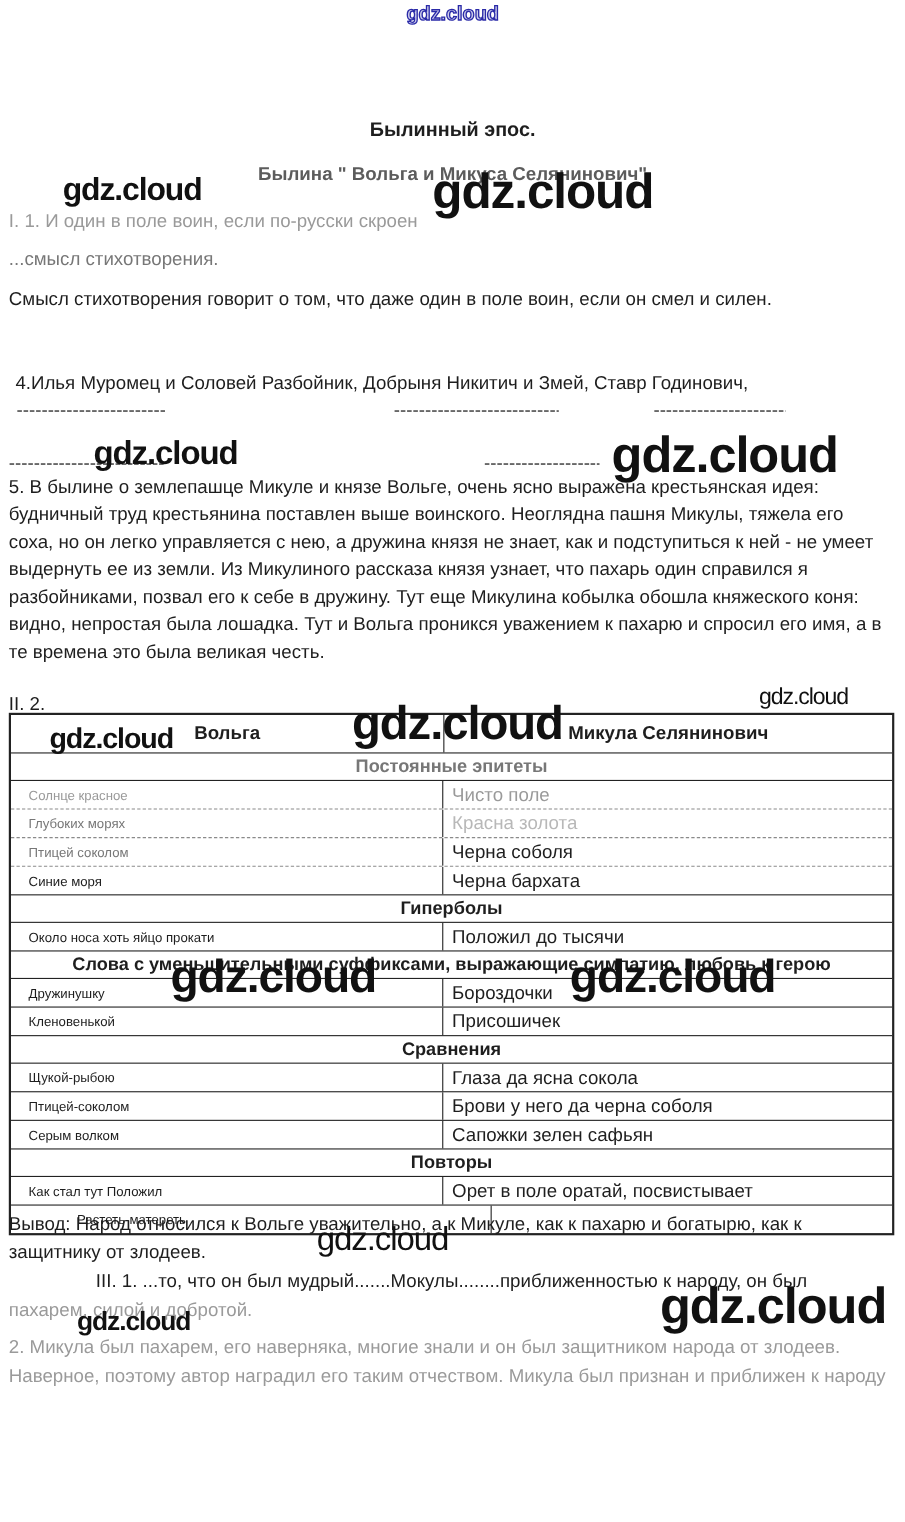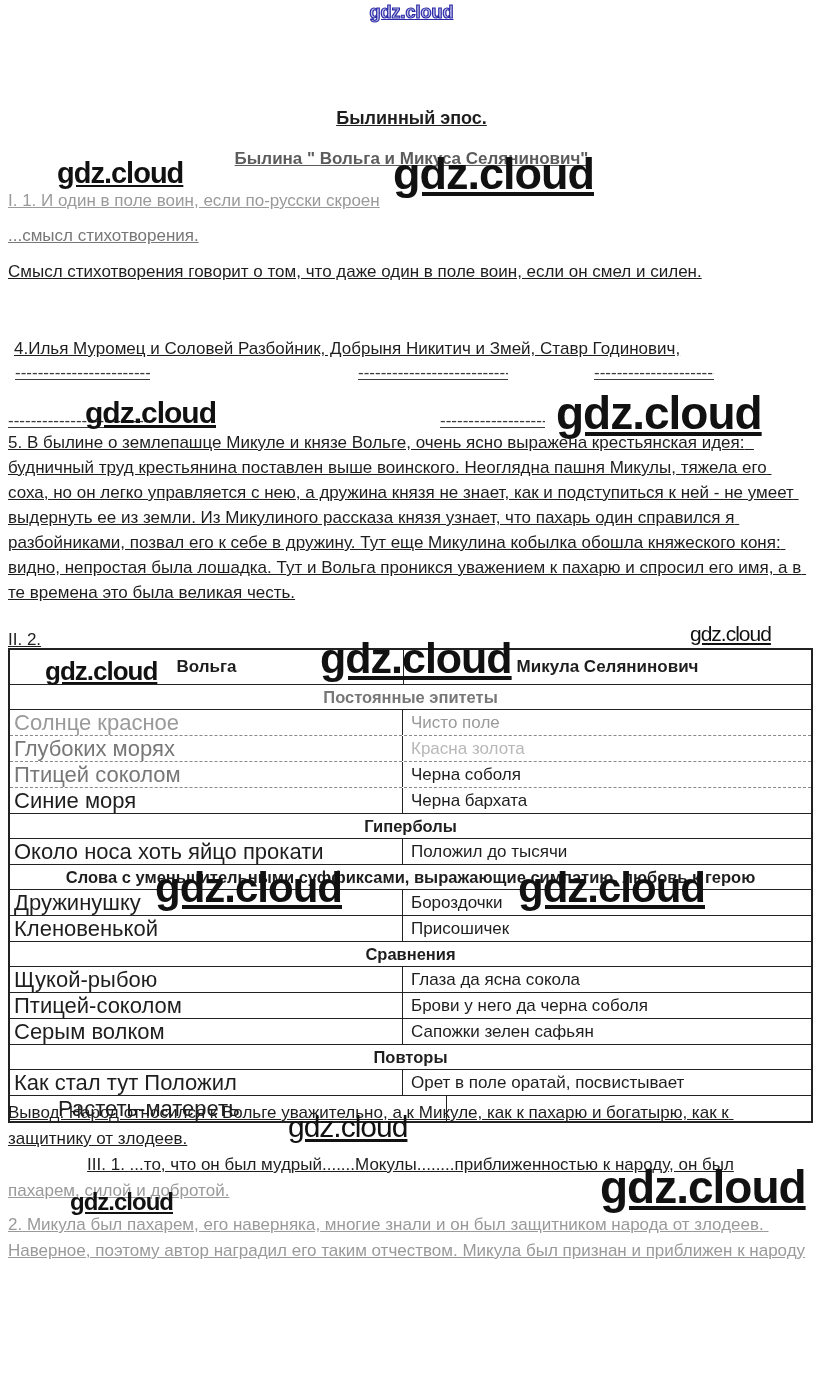--- a/index.html
+++ b/index.html
@@ -1,21 +1,21 @@
 <!DOCTYPE html>
 <html><head>
 <meta charset="utf-8">
 <style>
   html,body{margin:0;padding:0;background:#888;}
   .page{
     position:relative;width:823px;height:1384px;background:#ffffff;
     font-family:"Liberation Sans","DejaVu Sans",sans-serif;
     color:#1e1e1e;overflow:hidden;margin:0 auto;
   }
-  .abs{position:absolute;text-decoration:underline;}
+  .abs{position:absolute;}
   .txt{font-size:17px;line-height:25px;white-space:pre-wrap;}
   .center{width:823px;text-align:center;left:0;}
   .bold{font-weight:bold;}
   .fade1{color:#777;}
   .fade2{color:#9a9a9a;}
   .fade3{color:#b8b8b8;}
   .sub{color:#5c5c5c;}
   
   .wm{font-weight:600;color:#111;white-space:nowrap;z-index:5;letter-spacing:-1px;}
   .wm-blue{
@@ -29,21 +29,21 @@
     position:absolute;left:8px;top:648px;width:805px;
     border:2px solid #222;box-sizing:border-box;background:#fff;
   }
   .t-head{display:flex;height:34px;border-bottom:1.5px solid #222;}
   .t-head .hc{flex:0 0 393px;display:flex;align-items:center;justify-content:center;font-weight:bold;font-size:17px;border-right:1.5px solid #222;text-align:center;}
   .t-head .hc2{flex:1;border-right:none;}
   .t-sec{height:24px;display:flex;align-items:center;justify-content:center;font-weight:bold;font-size:16.5px;border-bottom:1.5px solid #222;}
   .t-row{display:flex;height:25px;border-bottom:1.5px solid #222;}
   .t-row.dashed{border-bottom:1.5px dashed #8a8a8a;}
   .t-row:last-child{border-bottom:none;margin-left:44px;}
-  .t-row .c1{flex:0 0 393px;border-right:1.5px solid #222;display:flex;align-items:center;padding-left:4px;box-sizing:border-box;font-size:22px;}
+  .t-row .c1{flex:0 0 393px;border-right:1.5px solid #222;display:flex;align-items:center;padding-left:16px;box-sizing:border-box;font-size:12px;}
   .t-row .c2{flex:1;display:flex;align-items:center;padding-left:8px;box-sizing:border-box;font-size:17px;}
 </style>
 </head>
 <body>
 
 <div class="page">
 
   <div class="abs wm wm-blue" style="top:2px;left:50%;transform:translateX(-50%);font-size:18px;">gdz.cloud</div>
 
   <div class="abs txt center bold" style="top:106px;font-size:18px;">Былинный эпос.</div>

